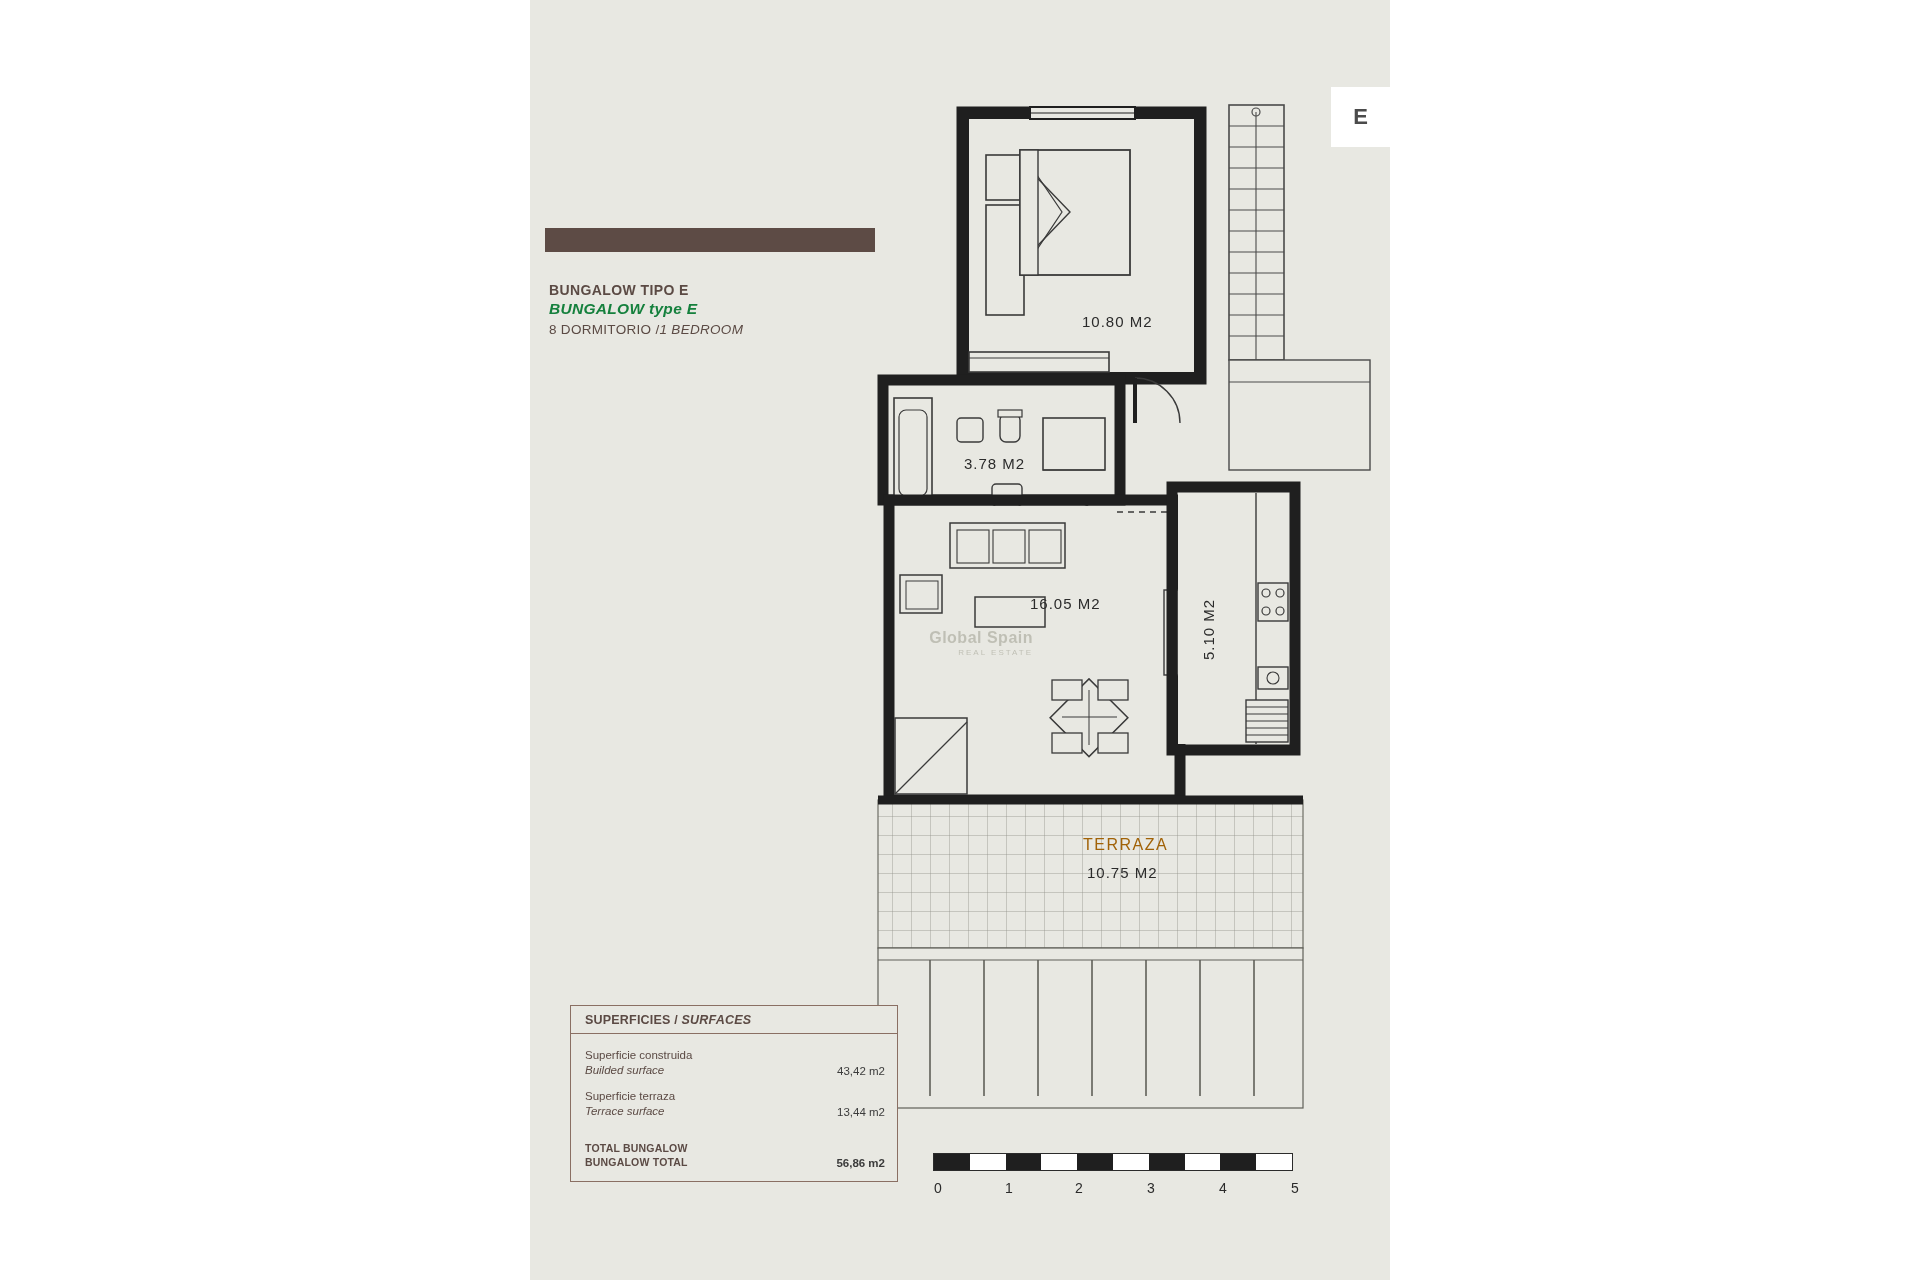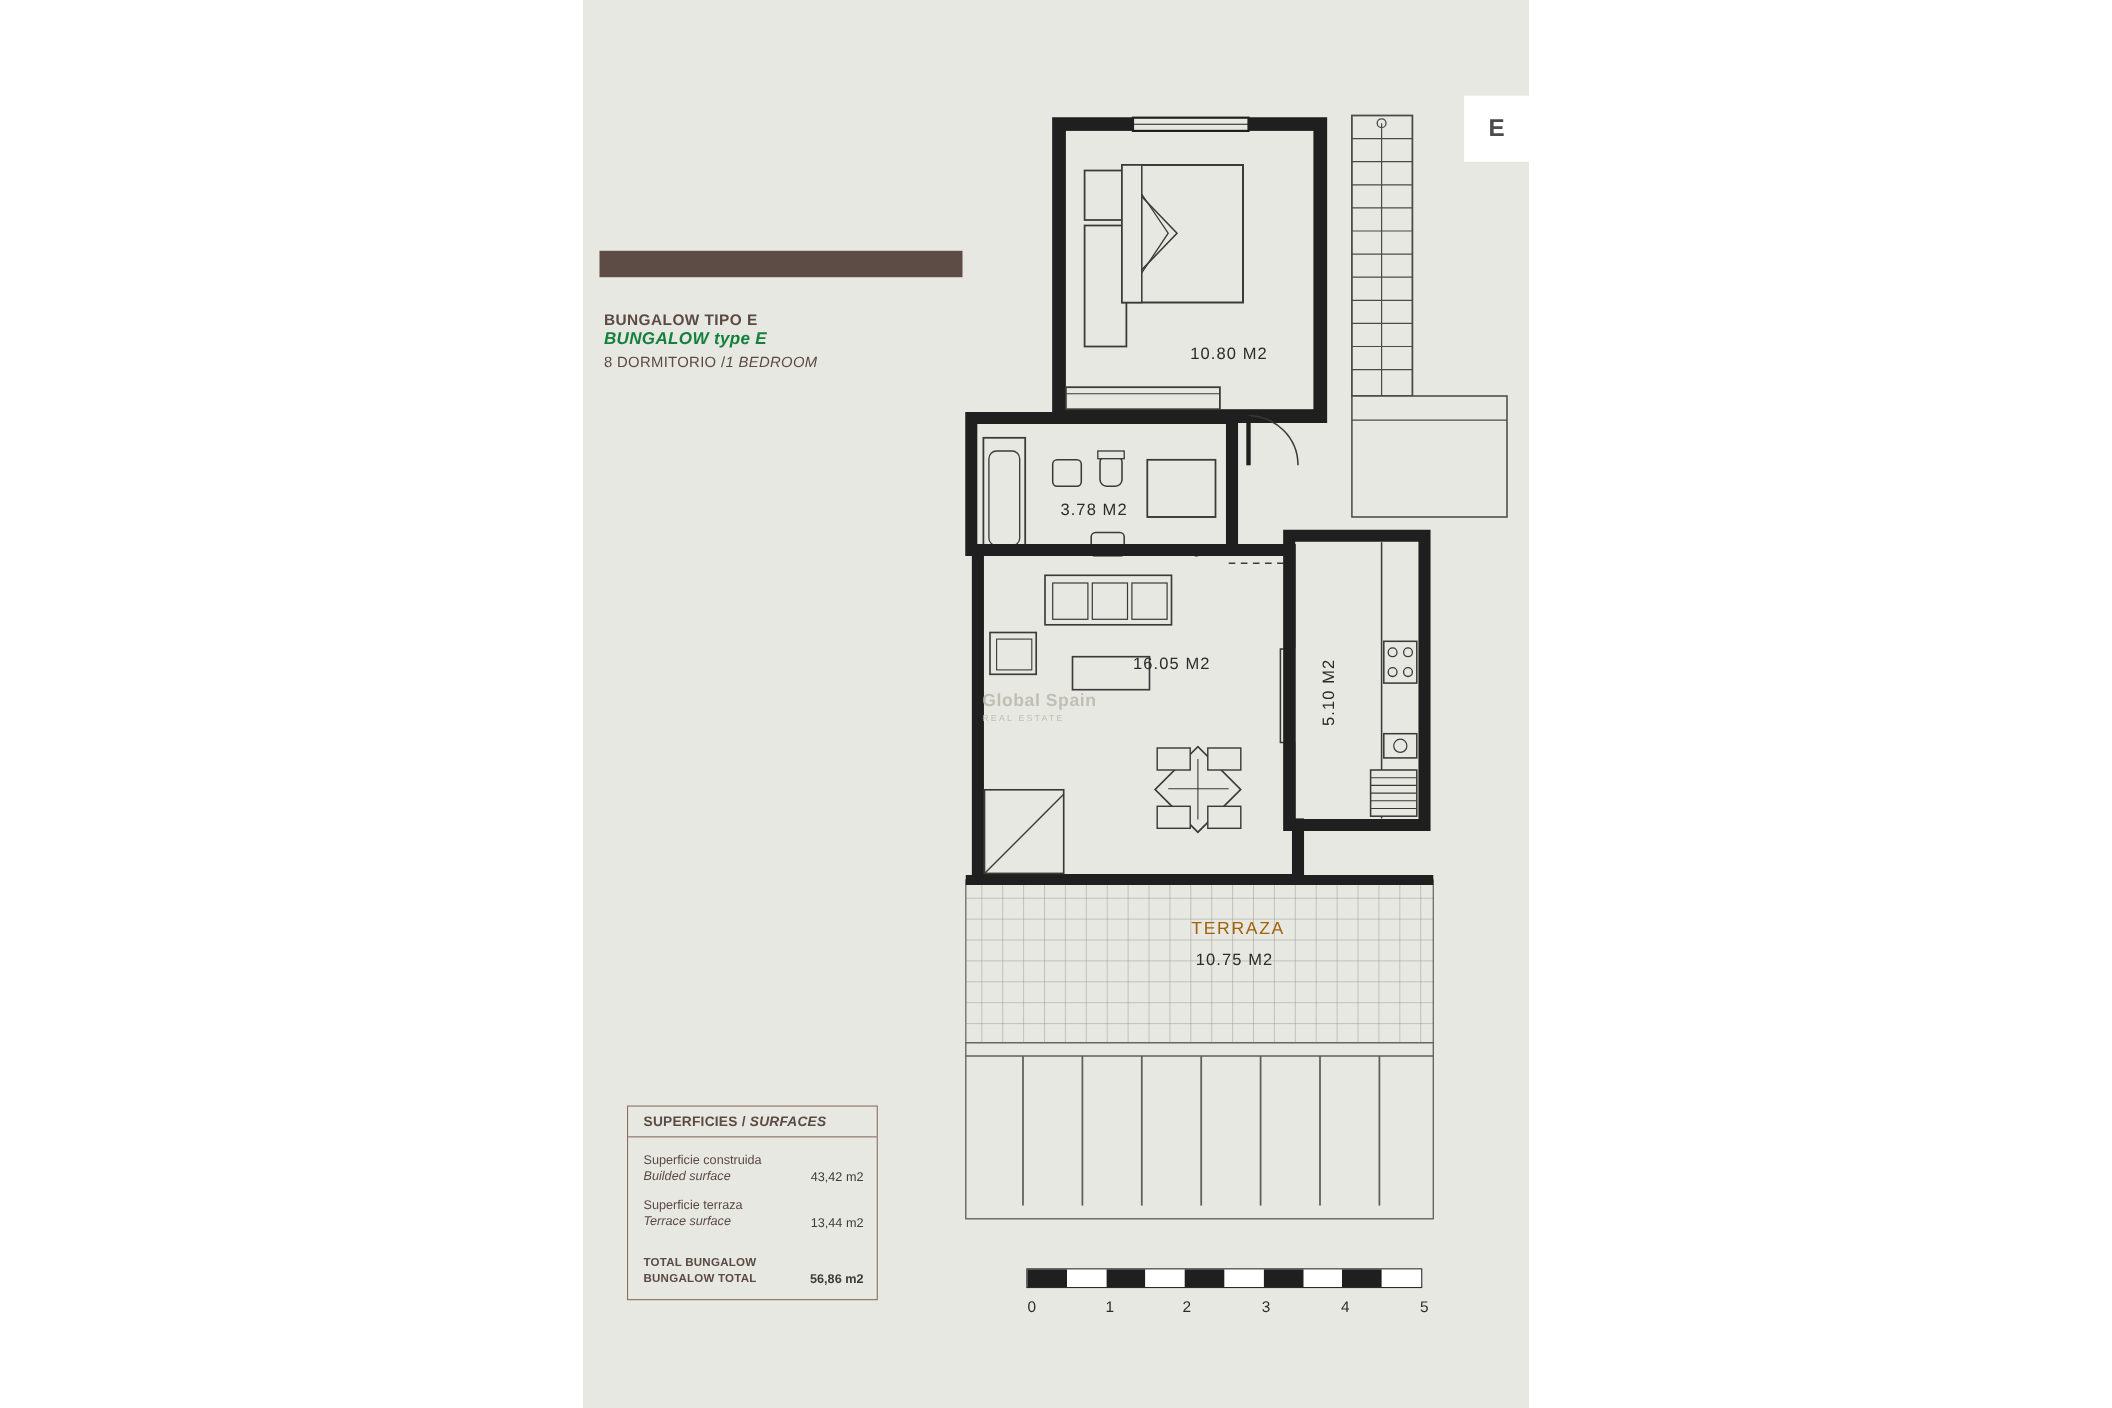--- a/index.html
+++ b/index.html
@@ -82,21 +82,21 @@
     font-size: 22px;
     font-weight: bold;
     color: #4b4b4b;
   }
 
   
   .surfaces {
     position: absolute;
     left: 570px;
     top: 1005px;
-    width: 228px;
+    width: 328px;
     border: 1px solid #8a6f63;
     background: #e8e8e2;
     box-sizing: border-box;
   }
   .surfaces-head {
     border-bottom: 1px solid #8a6f63;
     padding: 7px 10px 6px 14px;
     font-size: 12.5px;
     font-weight: bold;
     color: #5b4a44;
@@ -154,21 +154,21 @@
   }
 
   
   .plan { position: absolute; left: 0; top: 0; width: 1920px; height: 1280px; }
 
   .wm {
     position: absolute;
     left: 893px;
     top: 630px;
     width: 140px;
-    text-align: left;
+    text-align: right;
     color: #b9b9ae;
     font-size: 16px;
     font-weight: bold;
     letter-spacing: .5px;
     line-height: 15px;
     opacity: .85;
   }
   .wm small { display:block; font-size: 8px; letter-spacing: 2px; font-weight: normal; }
 
   .rlabel {

